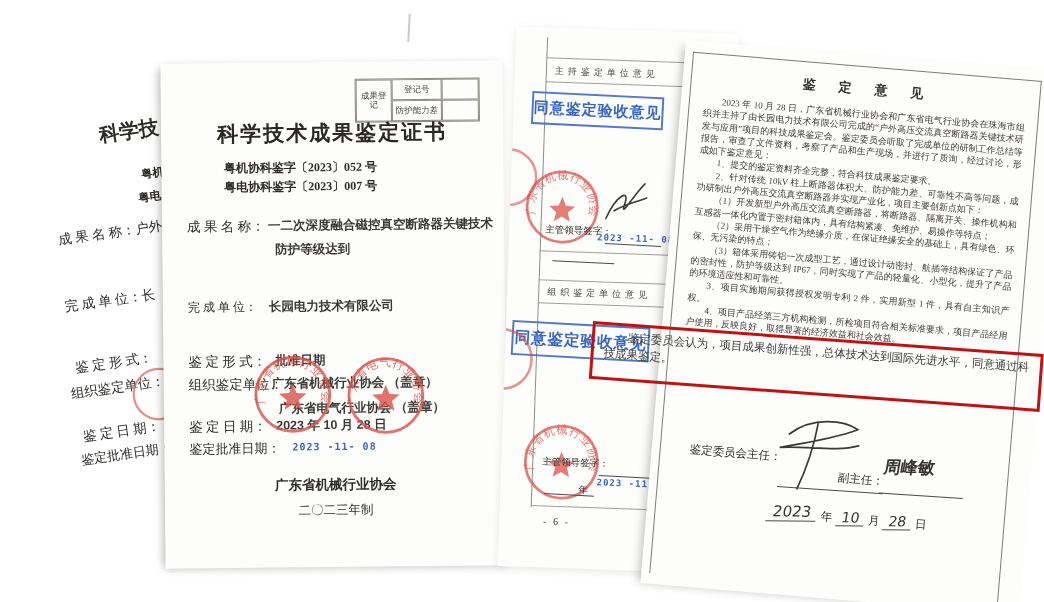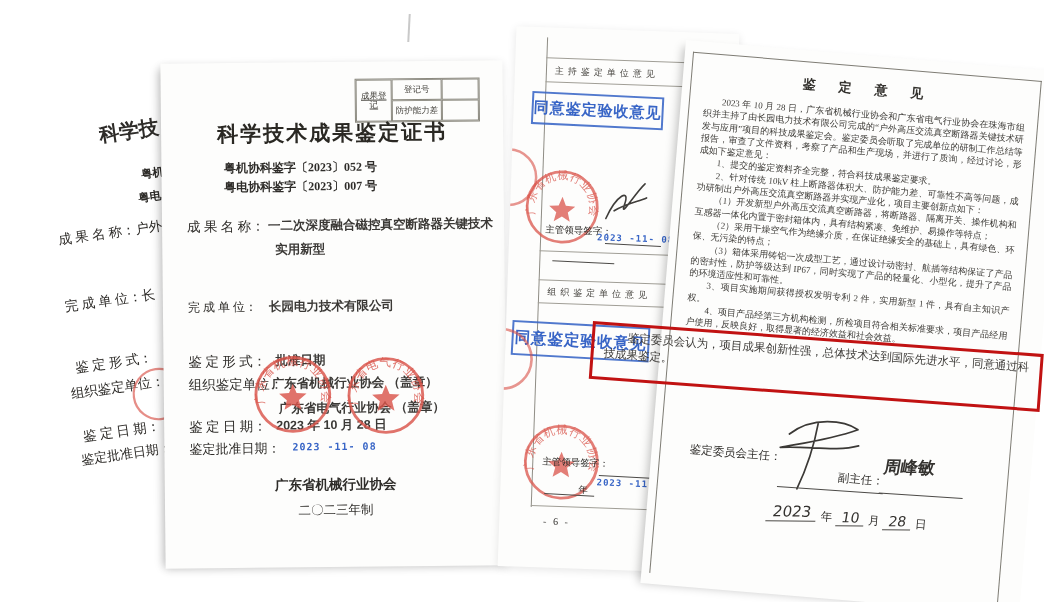--- a/index.html
+++ b/index.html
@@ -18,21 +18,21 @@
              white-space:nowrap;letter-spacing:1px;}
   .rule{position:absolute;background:#a09e96;height:1px;}
   .sigline{position:absolute;background:#4c4a47;height:1px;}
   .hand{font-family:"DejaVu Sans",sans-serif;color:#34322f;transform:rotate(-4deg) skewX(-9deg);display:inline-block;}
   .hdr{letter-spacing:4px;font-size:9px;color:#46443f;white-space:nowrap;}
   
   .regtable{position:absolute;display:grid;grid-template-columns:36px 50px 37px;grid-template-rows:21px 21px;
             border:1px solid #8b897f;font-size:8.5px;color:#45433d;}
   .regtable div{border:0.5px solid #8b897f;display:flex;align-items:center;justify-content:center;
                 padding:0 1px;word-break:break-all;text-align:center;line-height:9px;}
-  .regstub{grid-row:1 / span 2;text-decoration:underline;}
+  .regstub{grid-row:1 / span 2;}
   
   .op-body{position:absolute;left:8px;top:11px;width:348px;border:1px solid #7e7c74;border-bottom:none;height:522px;}
   .op-body .title{margin-top:13px;text-align:center;font-weight:700;font-size:13px;letter-spacing:5px;color:#33312d;}
   .op-text{margin:10px 12px 0 14px;}
   .op-text p{margin:0;text-indent:2em;font-size:9px;line-height:12.3px;color:#3c3a36;
              font-family:"Liberation Serif",serif;text-align:justify;}
   .concl{position:absolute;border:3px solid #c11212;transform-origin:0 0;}
   .concl p{margin:0;padding:3px 10px;text-indent:2em;font-size:11.5px;line-height:17px;color:#3c3a37;}
 </style>
 </head>
@@ -69,21 +69,21 @@
       <div></div>
     </div>
 
     <div class="abs lbl" style="left:0;top:57px;width:100%;text-align:center;font-size:21px;font-weight:700;letter-spacing:2px;color:#2a2823;">科学技术成果鉴定证书</div>
 
     <div class="abs lbl" style="left:0;top:97px;width:100%;text-align:center;font-size:12px;font-weight:700;padding-right:64px;box-sizing:border-box;">粤机协科鉴字〔2023〕052 号</div>
     <div class="abs lbl" style="left:0;top:116px;width:100%;text-align:center;font-size:12px;font-weight:700;padding-right:64px;box-sizing:border-box;">粤电协科鉴字〔2023〕007 号</div>
 
     <div class="abs lbl" style="left:25px;top:155px;font-size:13.5px;">成 果 名 称：</div>
     <div class="abs val" style="left:106px;top:155px;font-size:12.5px;">一二次深度融合磁控真空断路器关键技术</div>
-    <div class="abs val" style="left:113px;top:179px;font-size:12.5px;">实用新型</div>
+    <div class="abs val" style="left:113px;top:179px;font-size:12.5px;">防护等级达到</div>
 
     <div class="abs lbl" style="left:25px;top:236px;font-size:12px;">完 成 单 位：</div>
     <div class="abs val" style="left:106px;top:236px;font-size:12.5px;">长园电力技术有限公司</div>
 
     <div class="abs lbl" style="left:25px;top:290px;font-size:13.5px;">鉴 定 形 式：</div>
     <div class="abs val" style="left:112px;top:290px;font-size:12.5px;">批准日期</div>
 
     <div class="abs lbl" style="left:25px;top:313px;font-size:13.5px;">组织鉴定单位：</div>
     <div class="abs val" style="left:108px;top:313px;font-size:12.5px;">广东省机械行业协会 （盖章）</div>
     <div class="abs val" style="left:115px;top:338px;font-size:12.5px;">广东省电气行业协会 （盖章）</div>

